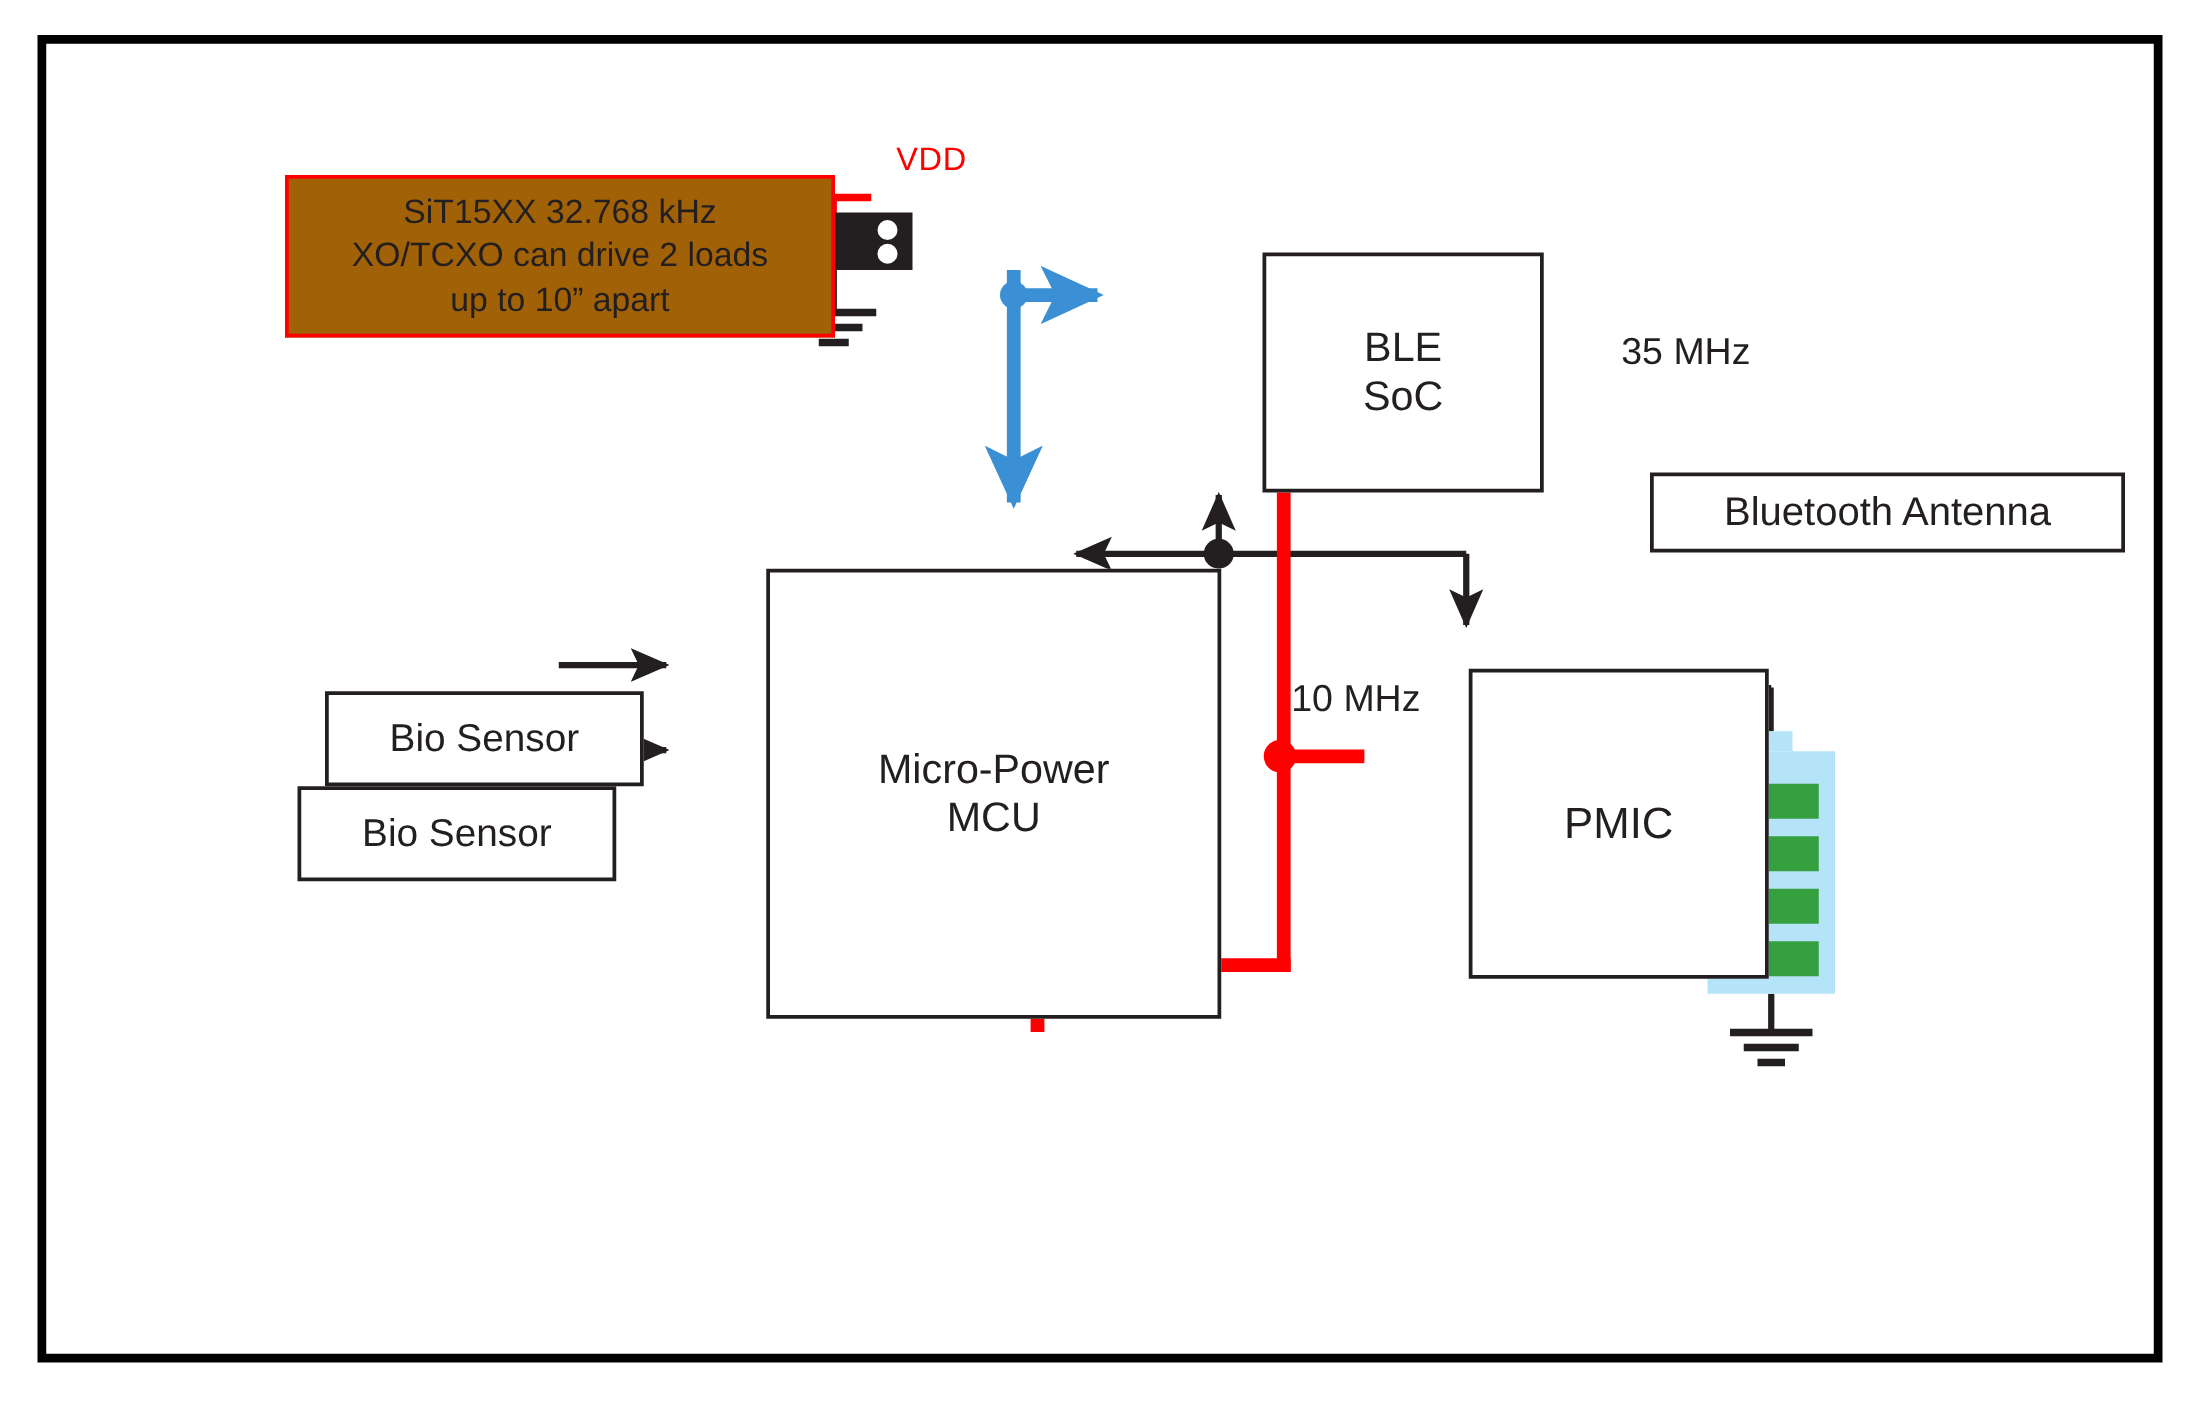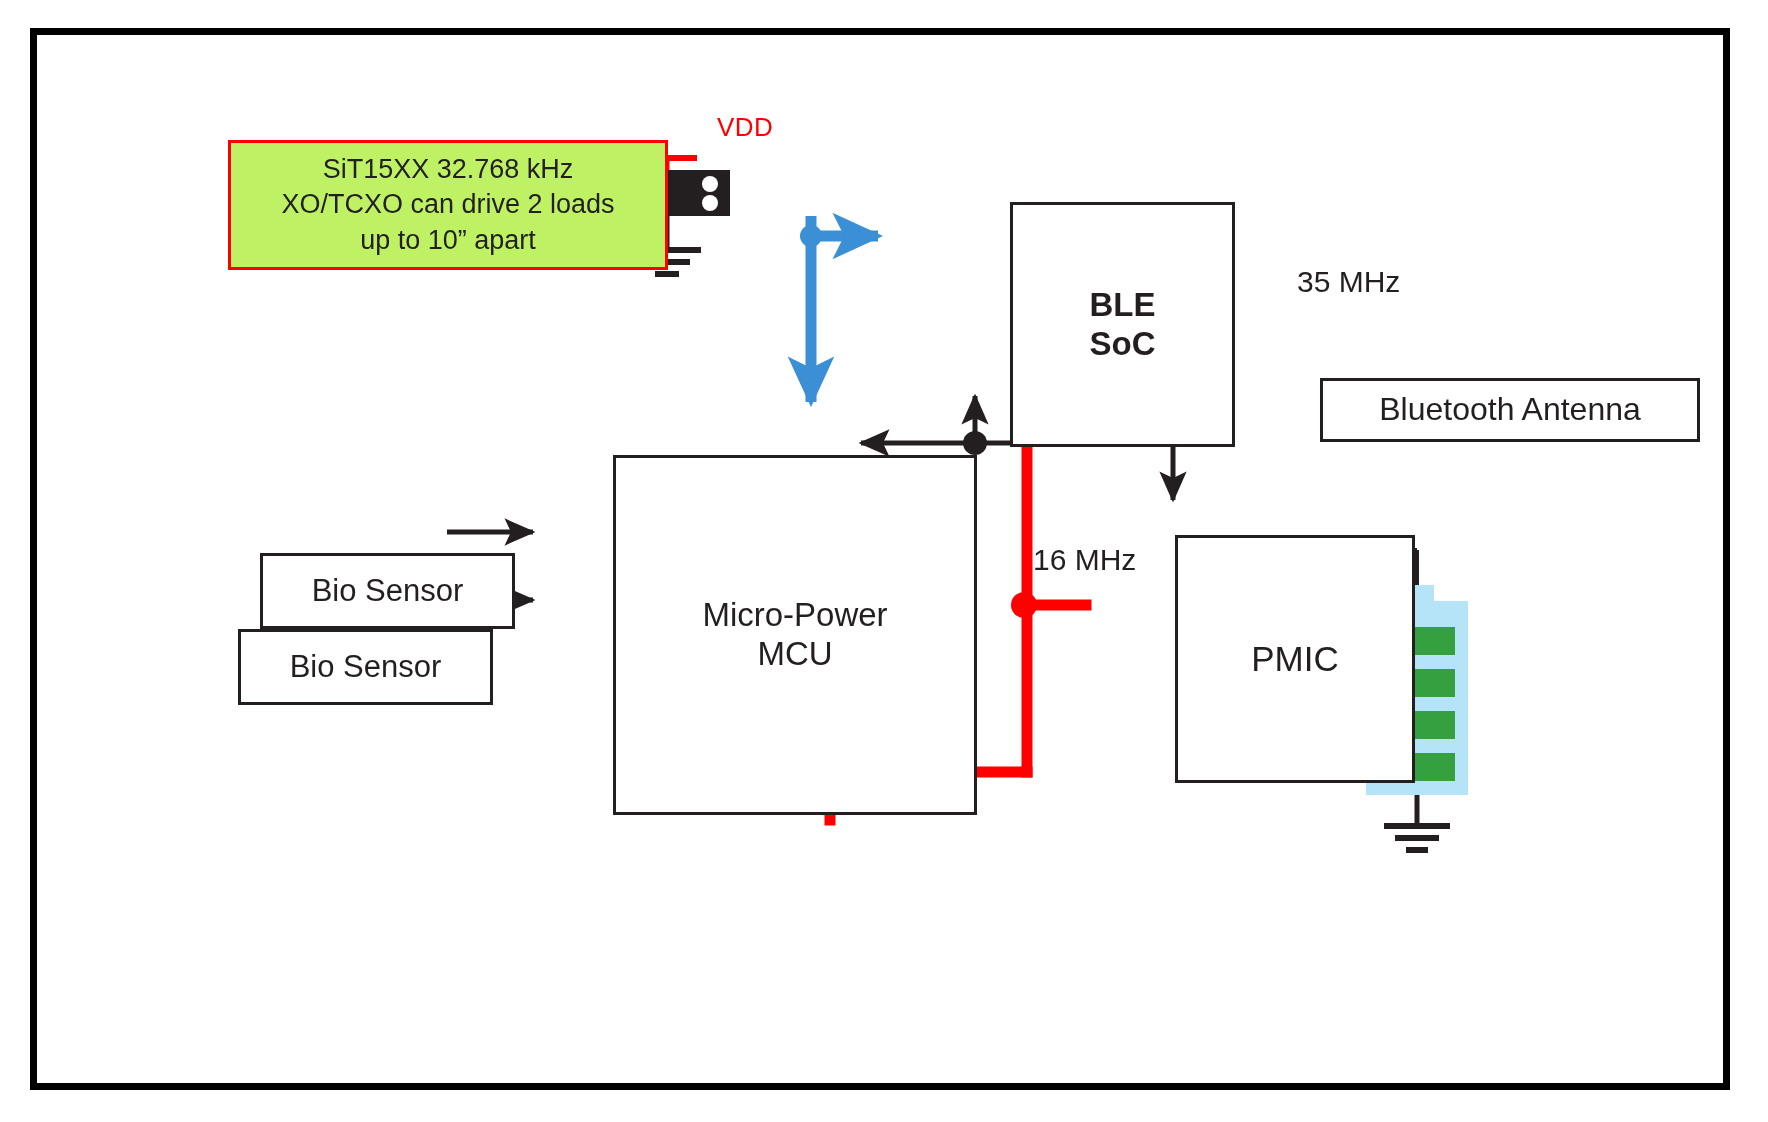--- a/index.html
+++ b/index.html
@@ -3,21 +3,21 @@
 <meta charset="utf-8">
 <style>
   html,body{margin:0;padding:0;background:#ffffff;}
   body{font-family:"Liberation Sans",sans-serif;}
   #page{position:relative;width:1768px;height:1122px;background:#ffffff;overflow:hidden;}
   #frame{position:absolute;left:30px;top:28px;width:1700px;height:1062px;border:7px solid #000;box-sizing:border-box;background:#fff;}
   #canvas{position:absolute;left:0;top:0;width:1768px;height:1122px;}
   .blk{position:absolute;box-sizing:border-box;border:3px solid #231f20;background:#fff;
        display:flex;align-items:center;justify-content:center;text-align:center;
        color:#231f20;line-height:1.18;}
-  .note{position:absolute;box-sizing:border-box;border:3px solid #ff0000;background:#bef264;
+  .note{position:absolute;box-sizing:border-box;border:3px solid #ff0000;background:#a16207;
         display:flex;align-items:center;justify-content:center;text-align:center;
         color:#231f20;line-height:1.30;font-size:27px;}
   .lbl{position:absolute;color:#231f20;white-space:nowrap;}
   .vdd{position:absolute;color:#ff0000;white-space:nowrap;font-size:26px;letter-spacing:.5px;}
   .osc{position:absolute;background:#231f20;}
   .pad{position:absolute;background:#fff;border-radius:50%;}
   .batt-body{position:absolute;background:#b5e3f7;}
   .batt-cap{position:absolute;background:#b5e3f7;}
   .batt-seg{position:absolute;background:#34a040;}
 </style>
@@ -141,23 +141,23 @@
       <div>SiT15XX 32.768 kHz</div>
       <div>XO/TCXO can drive 2 loads</div>
       <div>up to 10” apart</div>
     </div>
   </div>
 
   <div class="vdd" style="left:717px;top:112px;">VDD</div>
 
   <div class="lbl" style="left:1297px;top:265px;font-size:30px;">35 MHz</div>
 
-  <div class="lbl" style="left:1033px;top:543px;font-size:30px;">16 MHz</div>
+  <div class="lbl" style="left:1033px;top:543px;font-size:30px;">10 MHz</div>
 
-  <div class="blk" style="left:1010px;top:202px;width:225px;height:245px;font-size:33px;font-weight:bold;">
+  <div class="blk" style="left:1010px;top:202px;width:225px;height:192px;font-size:33px;">
     <div>
       <div>BLE</div>
       <div>SoC</div>
     </div>
   </div>
 
   <div class="blk" style="left:1320px;top:378px;width:380px;height:64px;font-size:32px;">
     <span>Bluetooth Antenna</span>
   </div>
 

